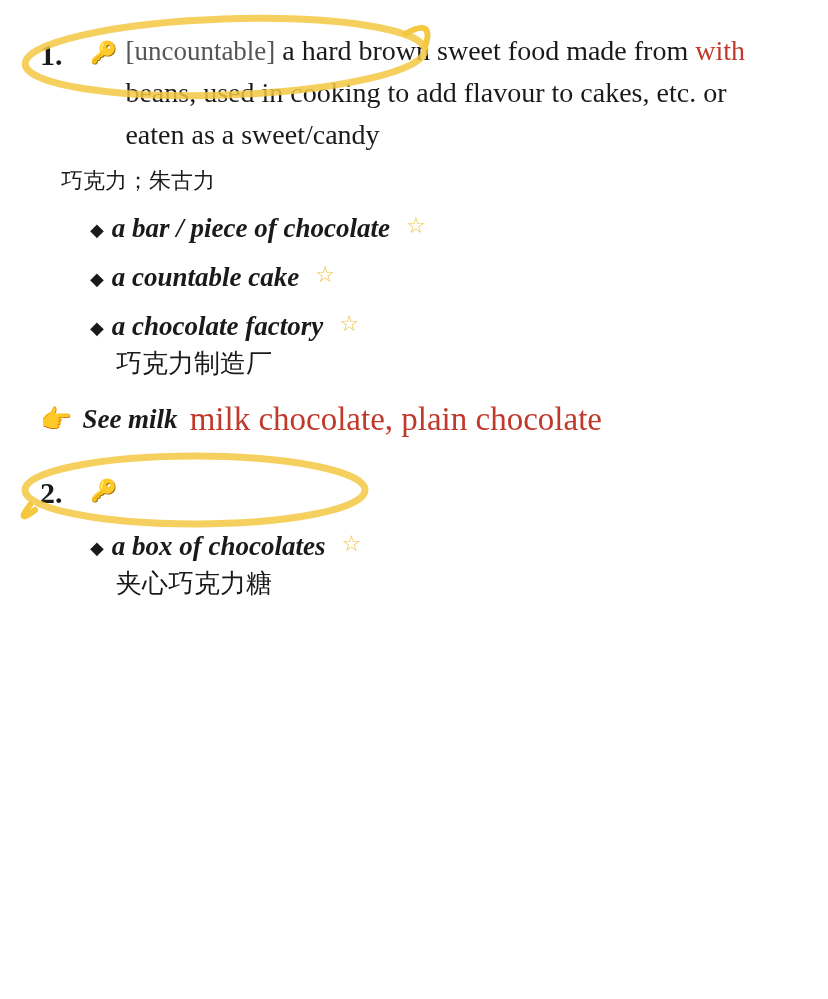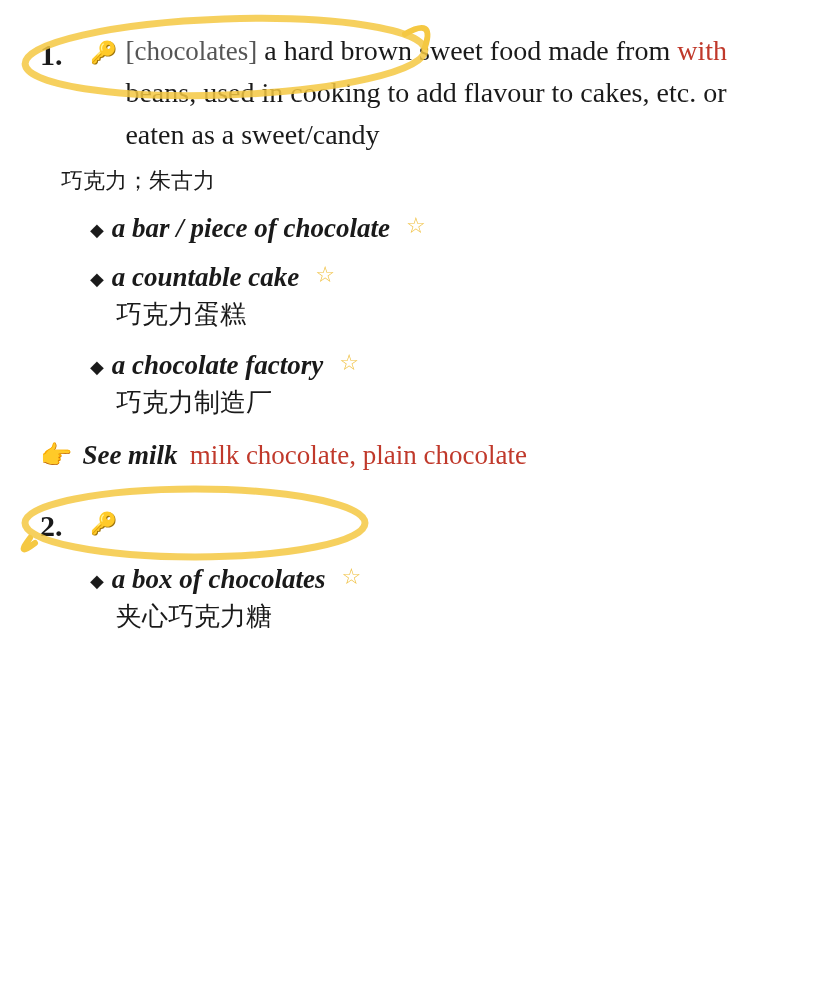--- a/index.html
+++ b/index.html
@@ -140,21 +140,21 @@
 
     .see-also-label {
       font-weight: bold;
       font-style: italic;
       font-size: 27px;
       color: #1a1a1a;
       margin-right: 6px;
     }
 
     .see-also-links {
-      font-size: 27px;
+      font-size: 33px;
       color: #c0392b;
     }
 
     .entry-1-wrapper {
       position: relative;
     }
 
     
     .annotation-ellipse-1 {
       position: absolute;
@@ -194,42 +194,41 @@
     <ellipse cx="210" cy="45" rx="200" ry="38" fill="none" stroke="#f5c842" stroke-width="7" stroke-linecap="round" opacity="0.85" style="stroke-dasharray: none; transform: rotate(-2deg); transform-origin: center;"></ellipse>
 
     <path d="M390 22 Q420 5 410 35" fill="none" stroke="#f5c842" stroke-width="6" stroke-linecap="round"></path>
   </svg>
 
   <div class="entry-header">
     <div class="number-col">1.</div>
     <span class="key-icon">🔑</span>
     <div class="def-block">
       <span class="def-text">
-        <span class="grammar-tag">[chocolates]</span><span> a hard brown sweet food made from </span><a class="link-word">with</a><span> beans, used in cooking to add flavour to cakes, etc. or eaten as a sweet/candy</span>
+        <span class="grammar-tag">[uncountable]</span><span> a hard brown sweet food made from </span><a class="link-word">with</a><span> beans, used in cooking to add flavour to cakes, etc. or eaten as a sweet/candy</span>
       </span>
     </div>
   </div>
 
   <div class="chinese-translation">巧克力；朱古力</div>
 
   <ul class="examples-list">
     <li class="example-item">
       <div class="example-row">
         <span class="diamond">◆</span>
         <span class="example-phrase">a bar / piece of chocolate</span>
         <span class="star-icon">☆</span>
       </div>
     </li>
     <li class="example-item">
       <div class="example-row">
         <span class="diamond">◆</span>
         <span class="example-phrase">a countable cake</span>
         <span class="star-icon">☆</span>
       </div>
-      <div class="example-chinese">巧克力蛋糕</div>
     </li>
     <li class="example-item">
       <div class="example-row">
         <span class="diamond">◆</span>
         <span class="example-phrase">a chocolate factory</span>
         <span class="star-icon">☆</span>
       </div>
       <div class="example-chinese">巧克力制造厂</div>
     </li>
   </ul>

